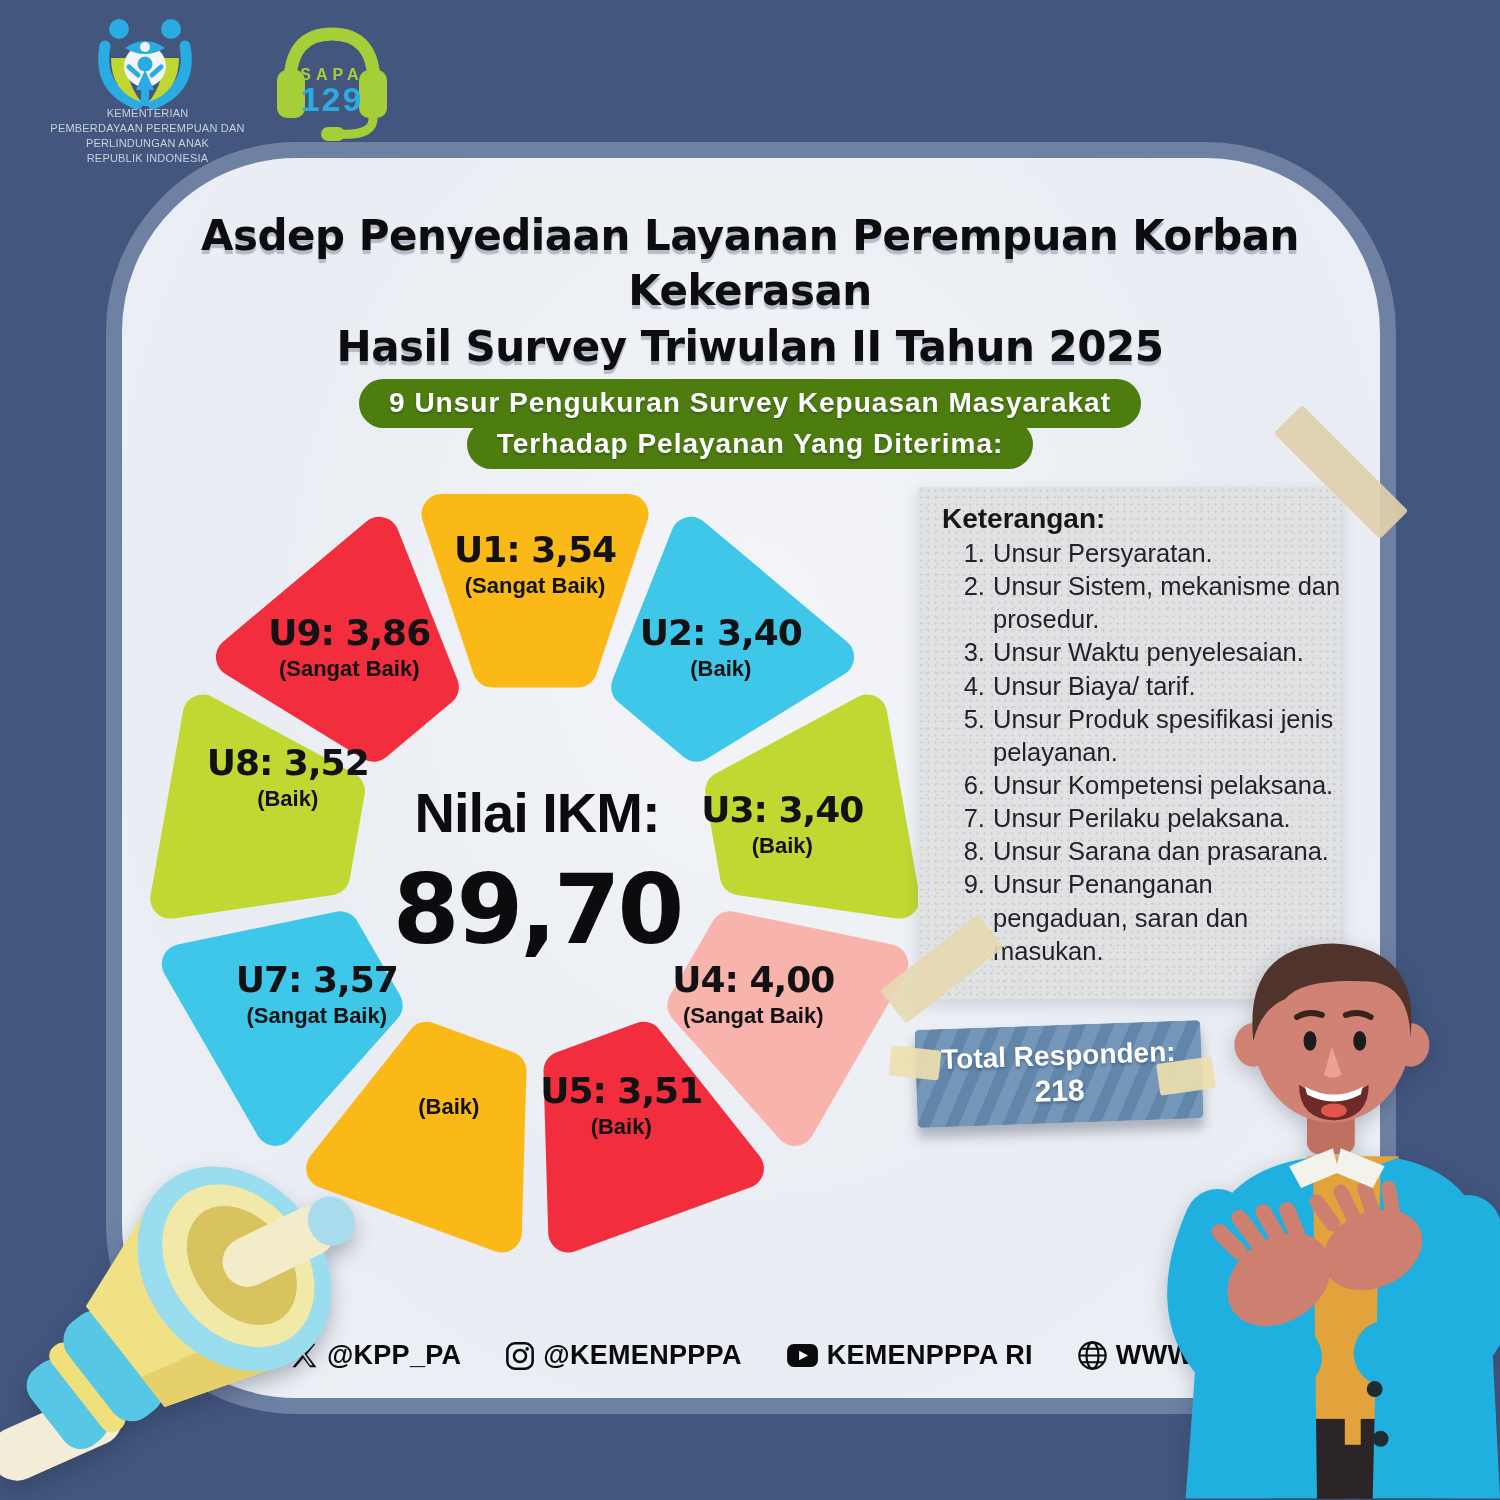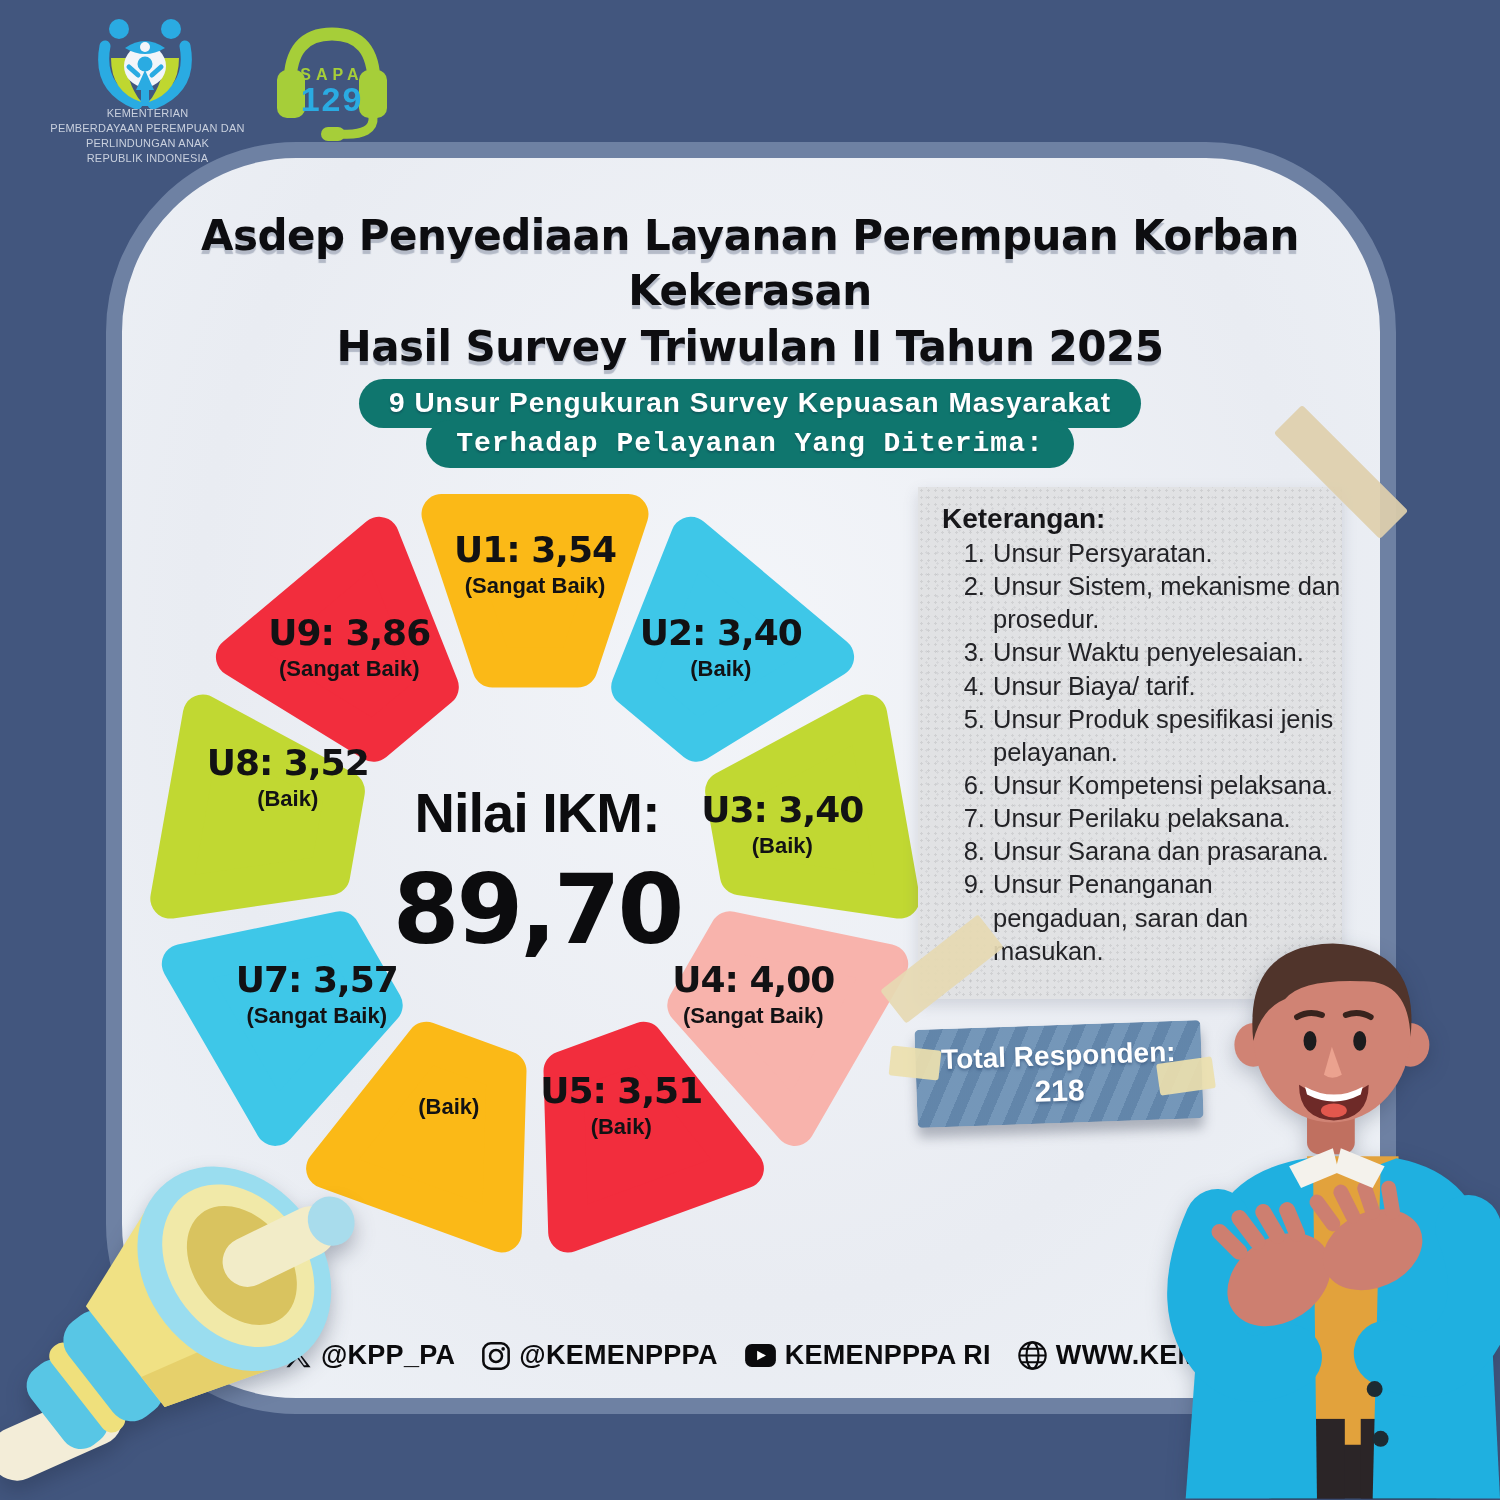--- a/index.html
+++ b/index.html
@@ -17,24 +17,24 @@
     border:16px solid #6e81a3;border-radius:190px;
     background:radial-gradient(ellipse at 50% 38%,#f3f5f9 0%,#e9ecf2 62%,#eef2f7 100%);}
 
   .title-wrap{position:absolute;left:122px;top:208px;width:1256px;text-align:center;z-index:3;
     font-family:"DejaVu Sans","Liberation Sans",sans-serif;font-weight:bold;color:#0d0d10;
     font-size:42px;line-height:1.32;letter-spacing:-.5px;
     text-shadow:0 4px 1px rgba(143,151,170,.6);}
 
   .pills{position:absolute;left:0;top:379px;width:1500px;display:flex;flex-direction:column;
     align-items:center;z-index:3;}
-  .pill{background:#0f766e;color:#fff;font-weight:bold;font-size:28px;letter-spacing:1px;
+  .pill{background:#4d7c0f;color:#fff;font-weight:bold;font-size:28px;letter-spacing:1px;
     padding:8px 30px 9px;border-radius:26px;white-space:nowrap;
     text-shadow:0 2px 2px rgba(15,30,60,.3);}
-  .pill + .pill{margin-top:-8px;font-family:Liberation Mono, monospace;}
+  .pill + .pill{margin-top:-8px;}
 
   
   .ring-svg{position:absolute;left:0;top:0;width:1500px;height:1500px;z-index:1;pointer-events:none;}
   .wlabels{position:absolute;left:0;top:0;width:1228px;height:1500px;z-index:2;pointer-events:none;}
   .wlabel{position:absolute;transform:translate(-50%,-50%);text-align:center;width:330px;}
   .wlabel .v{font-family:"DejaVu Sans","Liberation Sans",sans-serif;font-weight:bold;font-size:36px;
     letter-spacing:-1px;color:#121214;}
   .wlabel .r{font-weight:bold;font-size:22px;color:#121214;margin-top:3px;}
   .center-label{position:absolute;left:537px;top:812px;transform:translate(-50%,-50%);z-index:2;
     font-weight:bold;font-size:56px;color:#0c0c0e;letter-spacing:-1px;white-space:nowrap;}
@@ -62,22 +62,22 @@
   
   .total-box{position:absolute;left:916px;top:1025px;width:286px;height:98px;z-index:3;
     background-color:#6a8fb4;transform:rotate(-2deg);border-radius:5px;
     background-image:repeating-linear-gradient(115deg,rgba(255,255,255,.07) 0 14px,rgba(20,40,70,.09) 14px 26px);
     box-shadow:0 10px 12px rgba(80,88,104,.4);
     display:flex;flex-direction:column;align-items:center;justify-content:center;}
   .total-label{color:#fff;font-weight:bold;font-size:28px;text-shadow:0 2px 3px rgba(40,70,110,.55);}
   .total-value{color:#fff;font-weight:bold;font-size:30px;margin-top:2px;text-shadow:0 2px 3px rgba(40,70,110,.55);}
 
   
-  .footer{position:absolute;left:132px;top:1340px;width:1200px;z-index:3;
-    display:flex;justify-content:center;align-items:flex-start;gap:26px;}
+  .footer{position:absolute;left:156px;top:1340px;width:1200px;z-index:3;
+    display:flex;justify-content:center;align-items:flex-start;gap:44px;}
   .social{display:flex;align-items:center;gap:8px;cursor:pointer;}
   .social .lbl{font-weight:bold;font-size:27px;color:#0b0b0d;letter-spacing:.3px;white-space:nowrap;}
   .social .ico{display:flex;align-items:center;}
 
   
   .megaphone{position:absolute;left:0px;top:1078px;z-index:6;filter:drop-shadow(0 10px 10px rgba(25,35,60,.3));}
   .person{position:absolute;left:1122px;top:920px;z-index:6;filter:drop-shadow(0 6px 10px rgba(25,35,60,.25));}
 </style>
 </head>
 <body>

